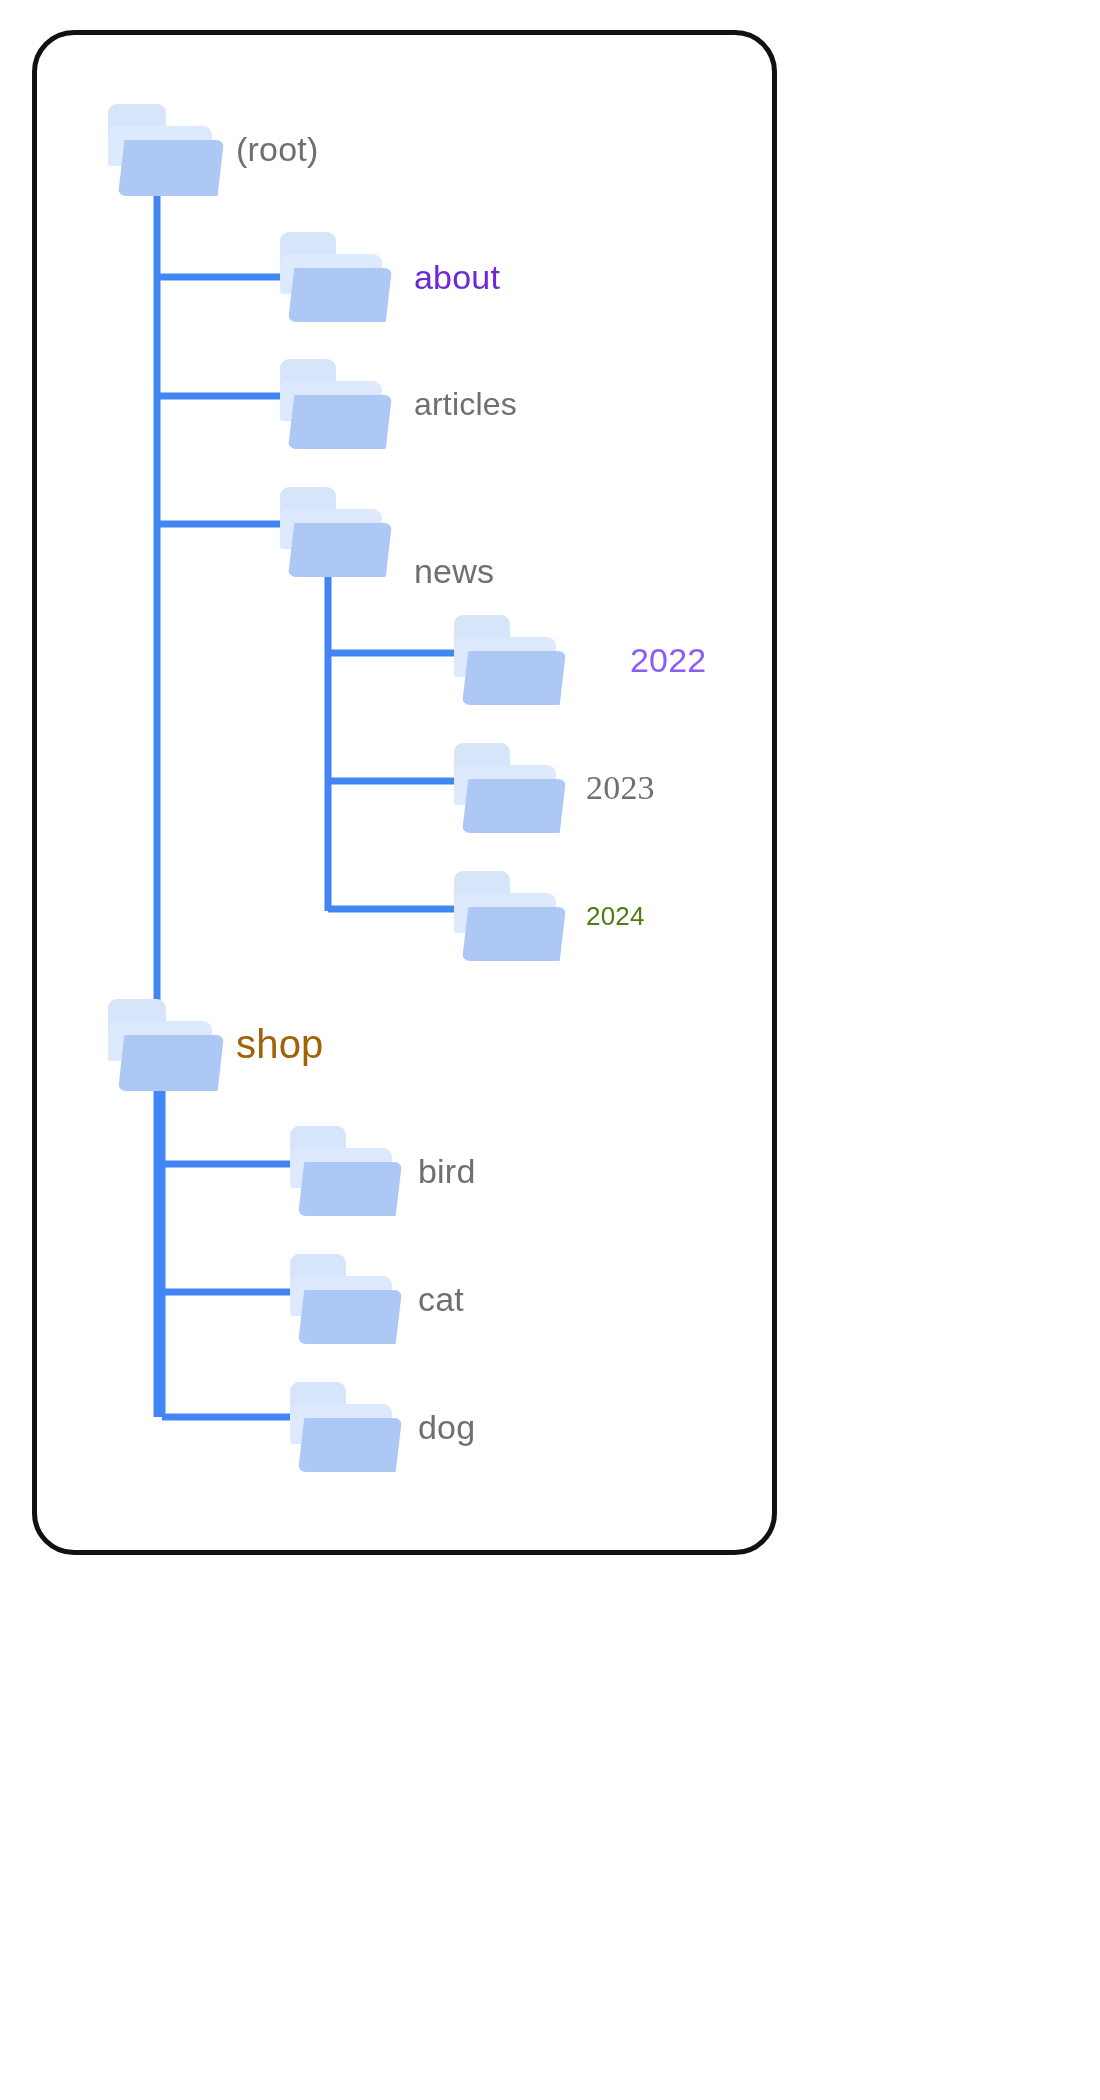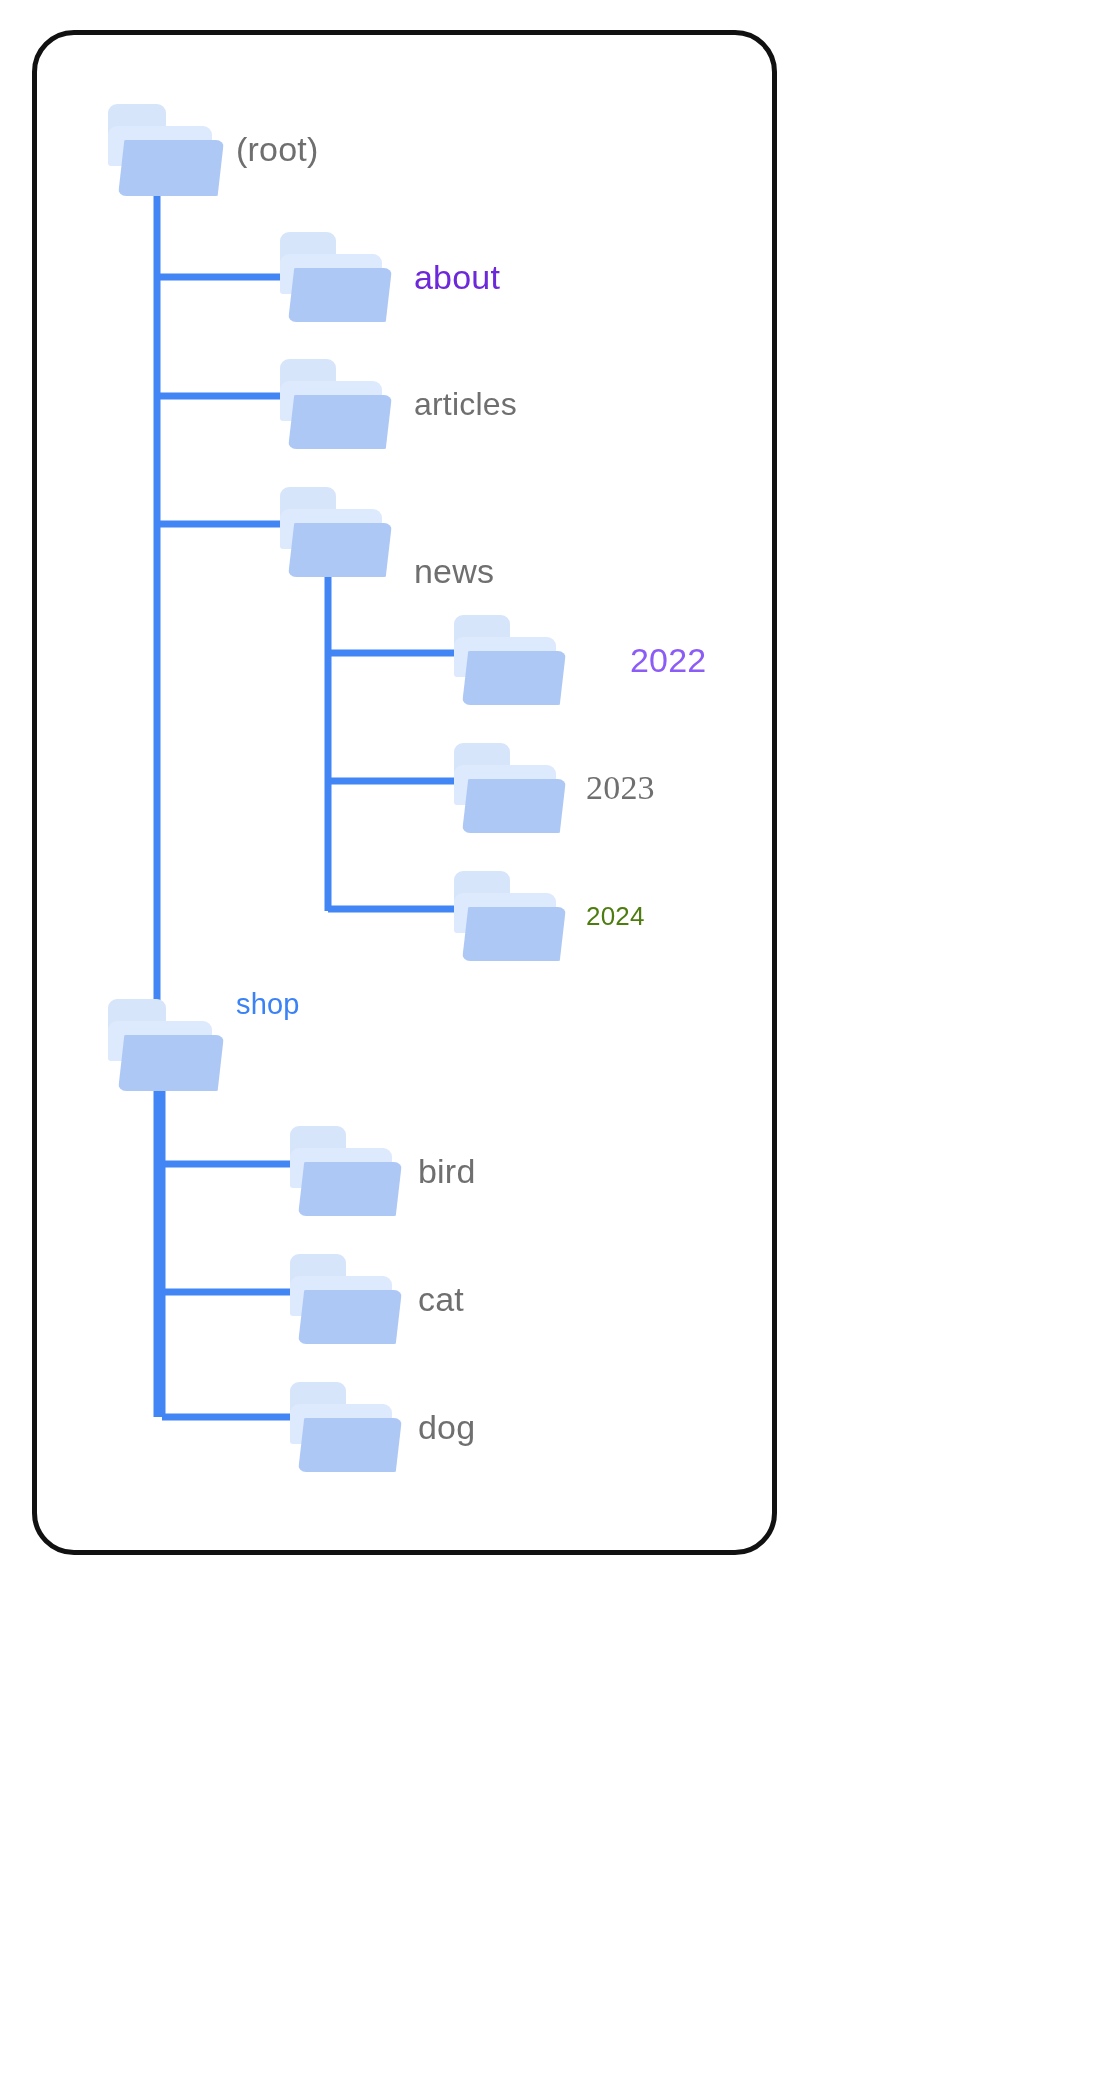--- a/index.html
+++ b/index.html
@@ -149,21 +149,21 @@
         </div>
       </div>
       <div class="label" style="position:absolute;left:586px;top:916px;transform:translateY(-50%);font-size:26px;color:#4d7c0f;">2024</div>
       <div class="node" style="left:104px;top:999px;">
         <div class="folder lg">
           <div class="back"></div>
           <div class="mid"></div>
           <div class="front"></div>
         </div>
       </div>
-      <div class="label" style="position:absolute;left:236px;top:1004px;transform:translateY(-50%);font-size:29px;color:#3b82f6;">shop</div>
+      <div class="label" style="position:absolute;left:236px;top:1044px;transform:translateY(-50%);font-size:40px;color:#a16207;">shop</div>
       <div class="node" style="left:284px;top:1126px;">
         <div class="folder md">
           <div class="back"></div>
           <div class="mid"></div>
           <div class="front"></div>
         </div>
       </div>
       <div class="label" style="position:absolute;left:418px;top:1171px;transform:translateY(-50%);font-size:34px;color:#6f6f6f;">bird</div>
       <div class="node" style="left:284px;top:1254px;">
         <div class="folder md">

